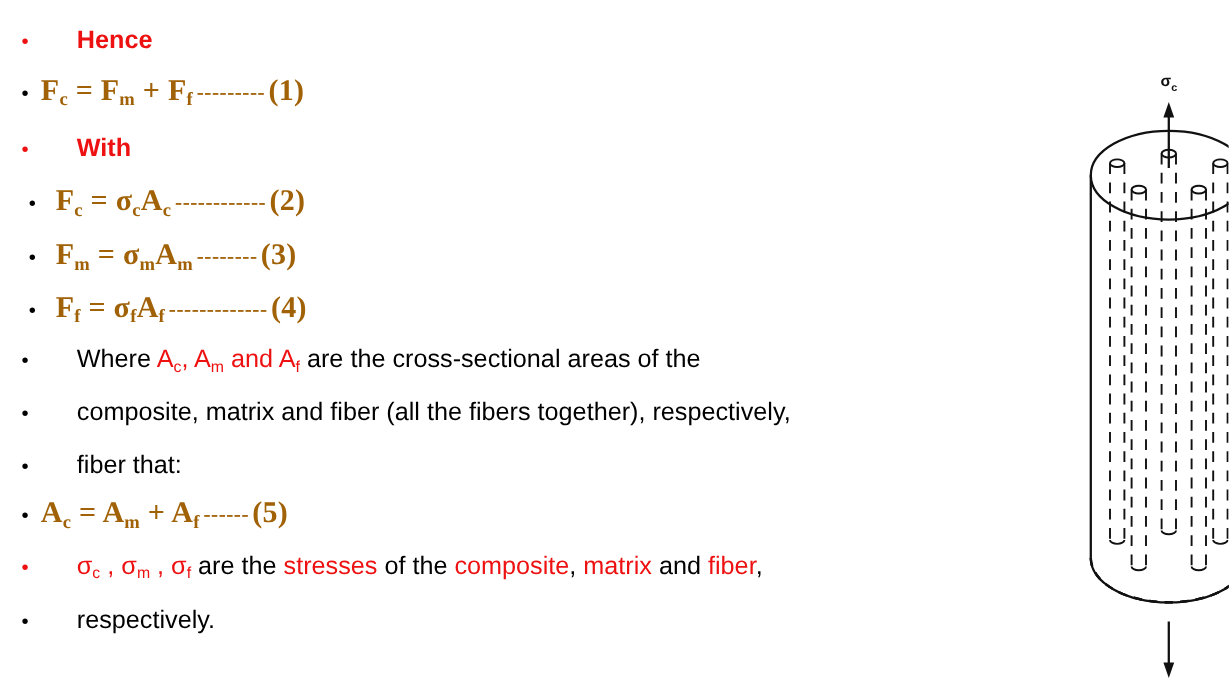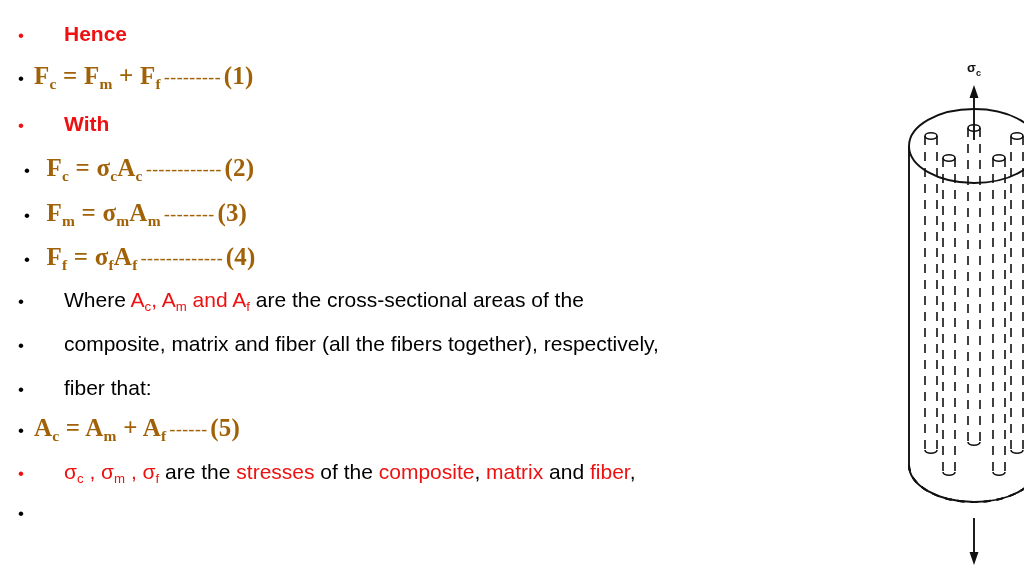--- a/index.html
+++ b/index.html
@@ -172,20 +172,21 @@
       <span class="content math"><span>A</span><span class="sub">c</span><span> = </span><span>A</span><span class="sub">m</span><span> + </span><span>A</span><span class="sub">f</span><span class="dashes">------</span><span class="eqnum">(5)</span></span>
     </div>
 
     <div class="line l10">
       <span class="bullet red">•</span>
       <span class="content sans"><span class="red bold"><span>σ</span><span class="sub-s">c</span></span><span class="red bold"> , </span><span class="red bold"><span>σ</span><span class="sub-s">m</span></span><span class="red bold"> , </span><span class="red bold"><span>σ</span><span class="sub-s">f</span></span><span> are the </span><span class="red bold">stresses</span><span> of the </span><span class="red bold">composite</span><span>, </span><span class="red bold">matrix</span><span> and </span><span class="red bold">fiber</span><span>,</span></span>
     </div>
 
     <div class="line l11">
       <span class="bullet black">•</span>
+      <span class="content sans">respectively.</span>
     </div>
 
   </div>
 
   <div id="diagram">
     <svg width="175" height="530" viewBox="0 0 175 530" xmlns="http://www.w3.org/2000/svg">
       <g fill="none" stroke="#111111" stroke-width="1.9">
 
         <line x1="89" y1="100" x2="89" y2="55"></line>
         <polygon points="89,45 84.5,58 93.5,58" fill="#111111" stroke="none"></polygon>

